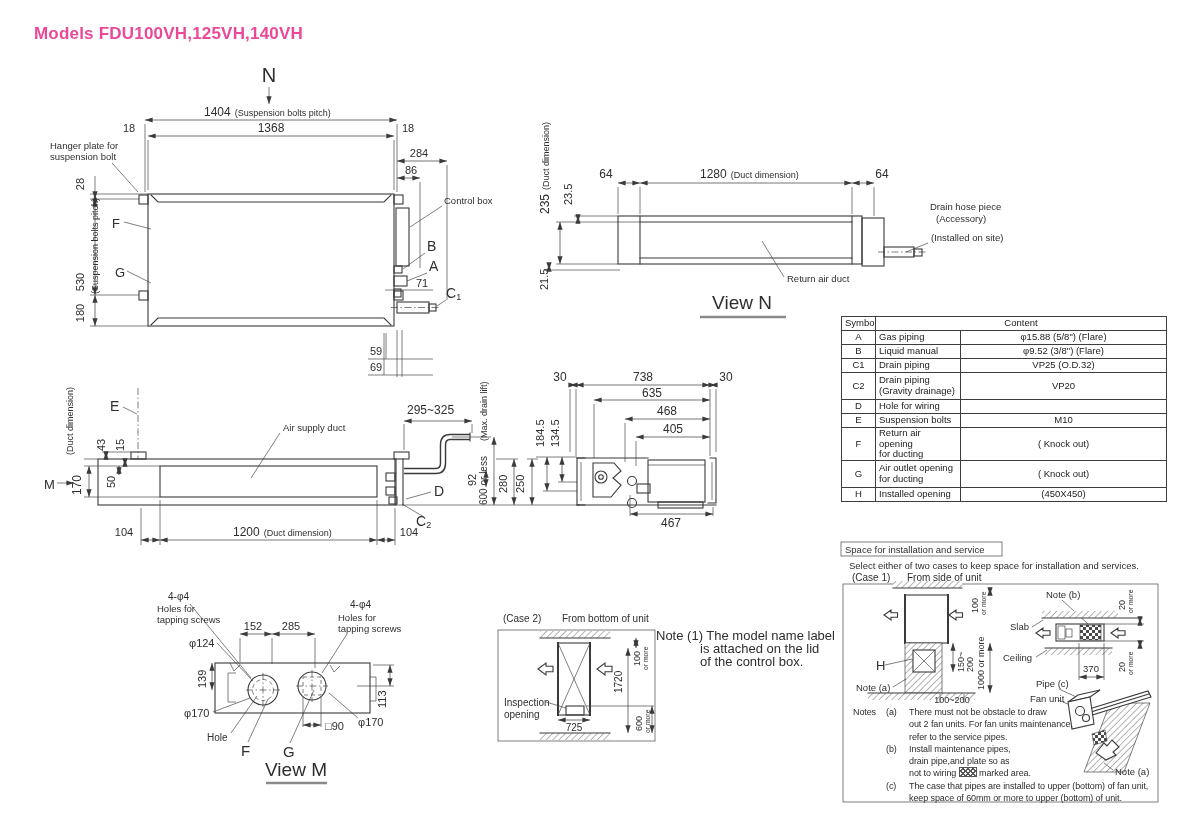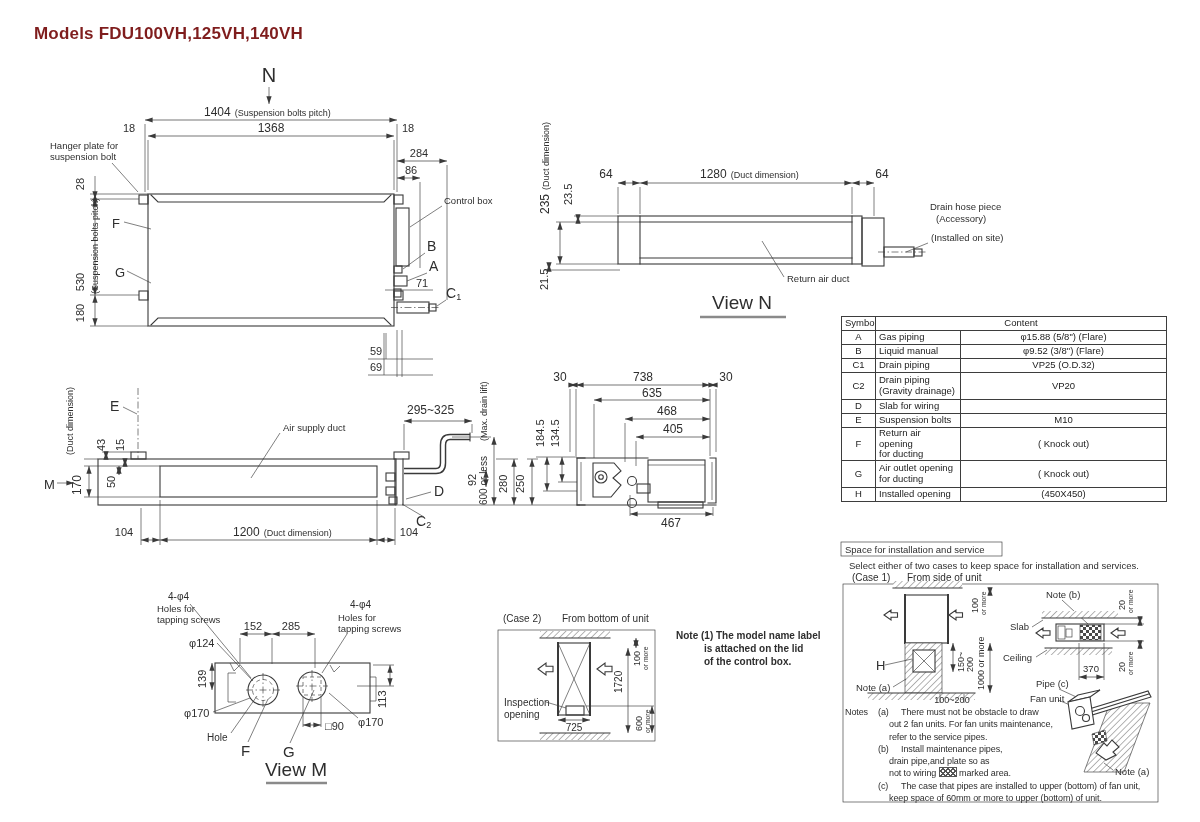--- a/index.html
+++ b/index.html
@@ -1,19 +1,19 @@
 <!DOCTYPE html>
 <html><head>
 <meta charset="utf-8">
 <style>
   html,body{margin:0;padding:0;background:#fff;}
   body{width:1200px;height:822px;position:relative;overflow:hidden;
        font-family:"Liberation Sans","DejaVu Sans",sans-serif;color:#2e2e2e;}
   .abs{position:absolute;}
-  #page-title{left:34px;top:24px;font-size:17px;font-weight:bold;color:#7f1d1d;letter-spacing:.2px;}
+  #page-title{left:34px;top:24px;font-size:17px;font-weight:bold;color:#ec4899;letter-spacing:.2px;}
   svg{position:absolute;left:0;top:0;}
   svg text{font-family:"Liberation Sans","DejaVu Sans",sans-serif;fill:#2e2e2e;}
   .t7{font-size:6.8px}.t9{font-size:9px}.t95{font-size:9.5px}.t10{font-size:10px}
   .t11{font-size:11px}.t12{font-size:12px}.t13{font-size:13px}.t14{font-size:14px}
   .t15{font-size:15px}.t19{font-size:19px}.t20{font-size:20px}
   .mid{text-anchor:middle}
   .ln{stroke:#3a3a3a;stroke-width:1.1;fill:none;stroke-linecap:square}
   .w2{stroke-width:2}
   .th{stroke:#3a3a3a;stroke-width:.65;fill:none}
   .dim{stroke:#3a3a3a;stroke-width:.7;fill:none;marker-start:url(#ar);marker-end:url(#ar)}
@@ -23,27 +23,27 @@
   .uline{stroke:#8a8a8a;stroke-width:2.5}
   
   #symtab{position:absolute;left:841px;top:316px;border-collapse:collapse;table-layout:fixed;
           width:325px;font-size:9.5px;color:#222;}
   #symtab td,#symtab th{border:1px solid #3d3d3d;padding:0 3px;line-height:1.12;
           font-weight:normal;white-space:pre-line;overflow:hidden;vertical-align:middle;}
   #symtab tr{height:14px}
   #symtab tr.tall{height:27px}
   #symtab .sym,#symtab .val,#symtab th{text-align:center}
   
-  #note1{left:676px;top:629px;font-size:10px;line-height:13px;white-space:nowrap;font-weight:bold;}
-  #note1 .ind{margin-left:28px;}
+  #note1{left:656px;top:629px;font-size:13px;line-height:13px;white-space:nowrap;}
+  #note1 .ind{margin-left:44px;}
   #notes{left:845px;top:706px;width:316px;font-size:9px;line-height:12.3px;
-         letter-spacing:-.1px;white-space:nowrap;}
+         letter-spacing:-.1px;white-space:nowrap;padding-left:8px;}
   .nc1{display:inline-block;width:33px}
   .nc2{display:inline-block;width:23px}
-  .nrow.ind{margin-left:44px}
+  .nrow.ind{margin-left:56px}
   .swatch{display:inline-block;width:16px;height:8px;vertical-align:-1px;border:1px solid #555;
     background-image:repeating-linear-gradient(45deg,#555 0 1.2px,transparent 1.2px 3.5px),
                      repeating-linear-gradient(-45deg,#555 0 1.2px,transparent 1.2px 3.5px);}
 </style>
 </head>
 <body>
 
 <div class="abs" id="page-title">Models FDU100VH,125VH,140VH</div>
 
 <svg width="1200" height="822" viewBox="0 0 1200 822">
@@ -509,21 +509,21 @@
         <td class="val">VP25 (O.D.32)</td>
       </tr>
   <tr class="tall">
         <td class="sym">C2</td>
         <td>Drain piping
 (Gravity drainage)</td>
         <td class="val">VP20</td>
       </tr>
   <tr>
         <td class="sym">D</td>
-        <td>Slab for wiring</td>
+        <td>Hole for wiring</td>
         <td class="val"></td>
       </tr>
   <tr>
         <td class="sym">E</td>
         <td>Suspension bolts</td>
         <td class="val">M10</td>
       </tr>
   <tr class="tall">
         <td class="sym">F</td>
         <td>Return air opening

